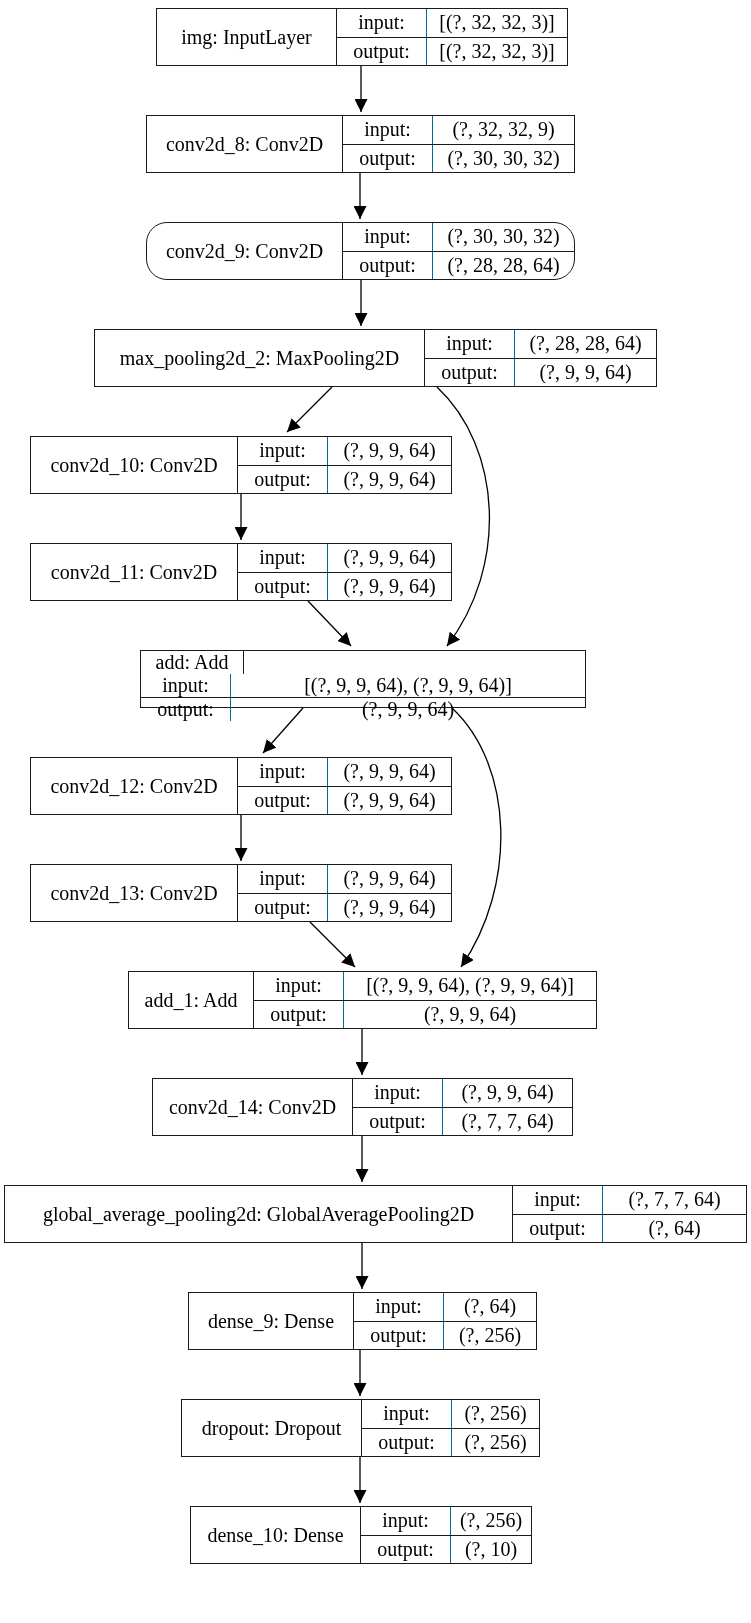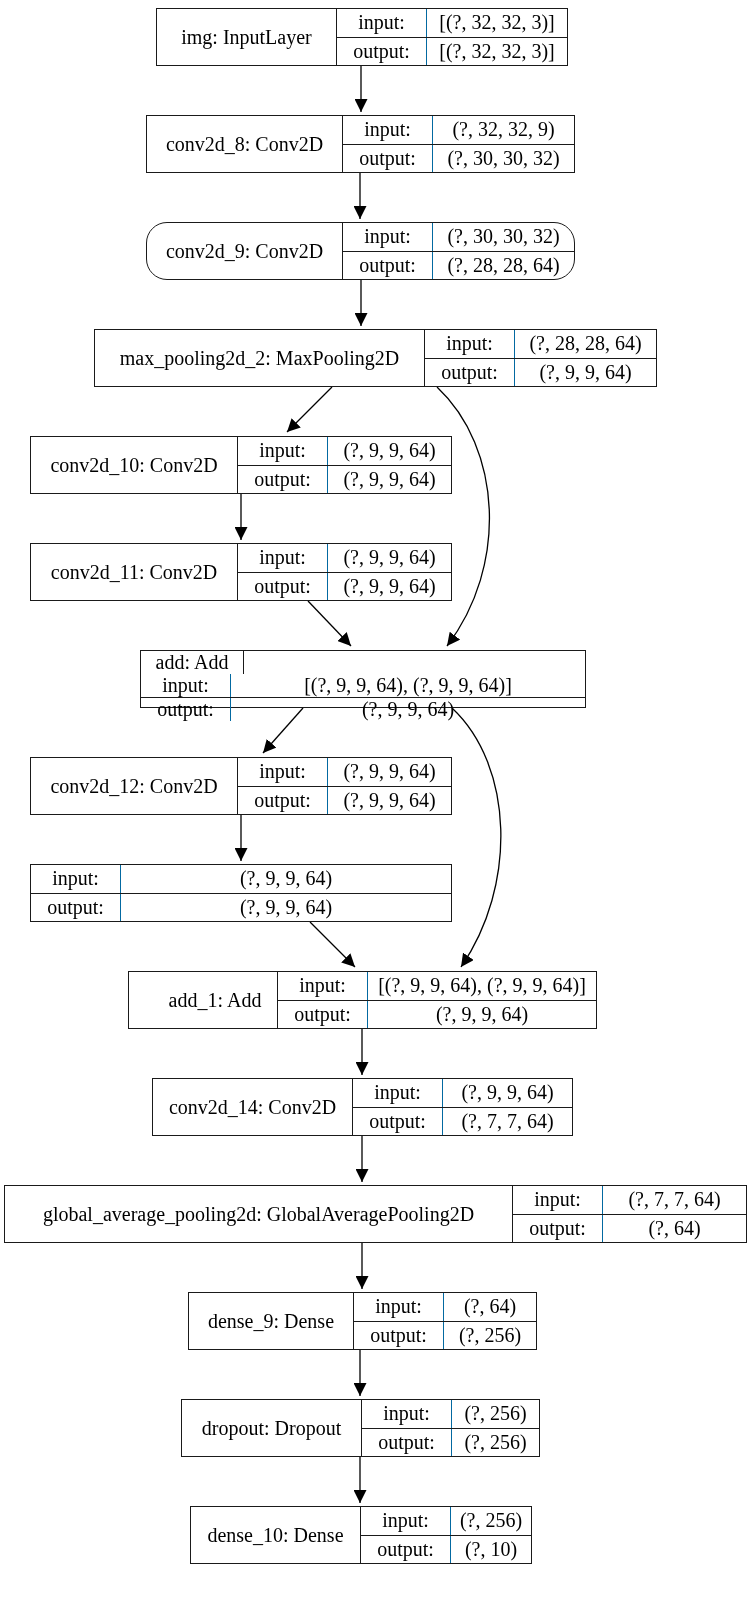--- a/index.html
+++ b/index.html
@@ -171,33 +171,34 @@
         <div class="v">(?, 9, 9, 64)</div>
       </div>
       <div class="row">
         <div class="k">output:</div>
         <div class="v">(?, 9, 9, 64)</div>
       </div>
     </div>
   </div>
 
   <div class="node" style="left:30px;top:864px;width:422px;">
-    <div class="io">
-      <div class="row">
-        <div class="k">input:</div>
-        <div class="v">(?, 9, 9, 64)</div>
-      </div>
-      <div class="row">
-        <div class="k">output:</div>
-        <div class="v">(?, 9, 9, 64)</div>
-      </div>
-    </div>
-  </div>
-
-  <div class="node" style="left:128px;top:971px;width:469px;padding-left:24px;">
+    <div class="name" style="width:207px;">conv2d_13: Conv2D</div>
+    <div class="io">
+      <div class="row">
+        <div class="k">input:</div>
+        <div class="v">(?, 9, 9, 64)</div>
+      </div>
+      <div class="row">
+        <div class="k">output:</div>
+        <div class="v">(?, 9, 9, 64)</div>
+      </div>
+    </div>
+  </div>
+
+  <div class="node" style="left:128px;top:971px;width:469px;">
     <div class="name" style="width:125px;">add_1: Add</div>
     <div class="io">
       <div class="row">
         <div class="k">input:</div>
         <div class="v">[(?, 9, 9, 64), (?, 9, 9, 64)]</div>
       </div>
       <div class="row">
         <div class="k">output:</div>
         <div class="v">(?, 9, 9, 64)</div>
       </div>

